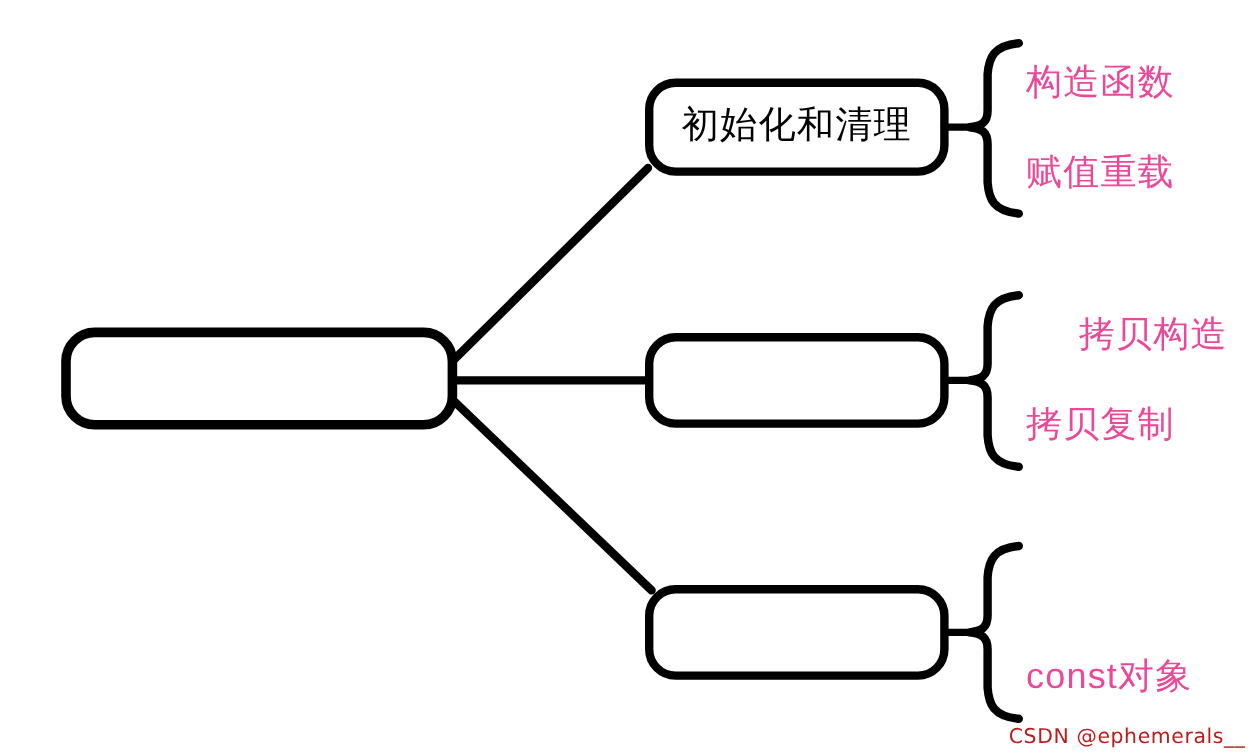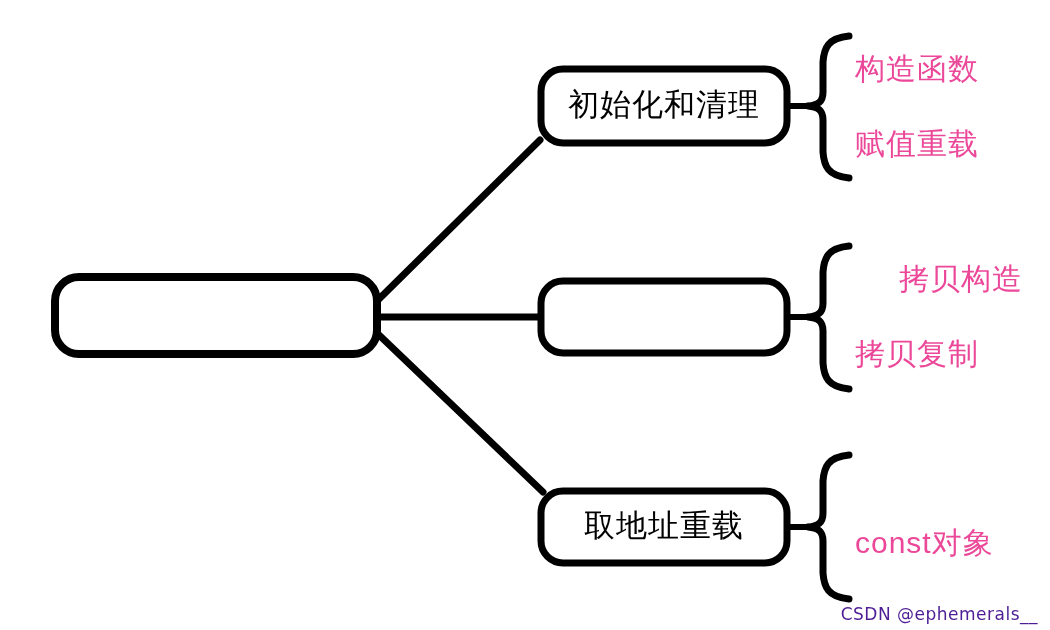--- a/index.html
+++ b/index.html
@@ -47,21 +47,21 @@
     font-size: 30px;
     line-height: 1;
     letter-spacing: 1px;
     white-space: nowrap;
     font-family: Liberation Sans, sans-serif;
   }
   #watermark {
     position: absolute;
     right: 12px;
     bottom: 6px;
-    color: #4c1d95;
+    color: #b91c1c;
     font-size: 17px;
     letter-spacing: 0.5px;
     white-space: nowrap;
     font-family: "DejaVu Sans", "Liberation Sans", sans-serif;
   }
 </style>
 </head>
 <body>
 
 <div id="diagram-root">
@@ -104,24 +104,23 @@
              C 828 457 824 467 823 481
              L 823 513
              C 823 523 818 526 808 527
              C 818 528 823 531 823 541
              L 823 573
              C 824 587 828 597 849 599" stroke="#000000" stroke-width="7" fill="none" stroke-linecap="round" stroke-linejoin="round"></path>
   </svg>
 
 
   <div class="node-label" style="left:541px; top:69px; width:246px; height:74px;">初始化和清理</div>
-  <div class="node-label" style="left:541px; top:491px; width:246px; height:72px;">取地址重载</div>
 
   <div class="leaf-label" style="left:855px; top:54px;">构造函数</div>
   <div class="leaf-label" style="left:855px; top:129px;">赋值重载</div>
 
   <div class="leaf-label" style="left:899px; top:264px;">拷贝构造</div>
   <div class="leaf-label" style="left:855px; top:339px;">拷贝复制</div>
 
-  <div class="leaf-label" style="left:855px; top:528px;">const对象</div>
+  <div class="leaf-label" style="left:855px; top:549px;">const对象</div>
 
   <div id="watermark">CSDN @ephemerals__</div>
 </div>
 
 </body></html>

